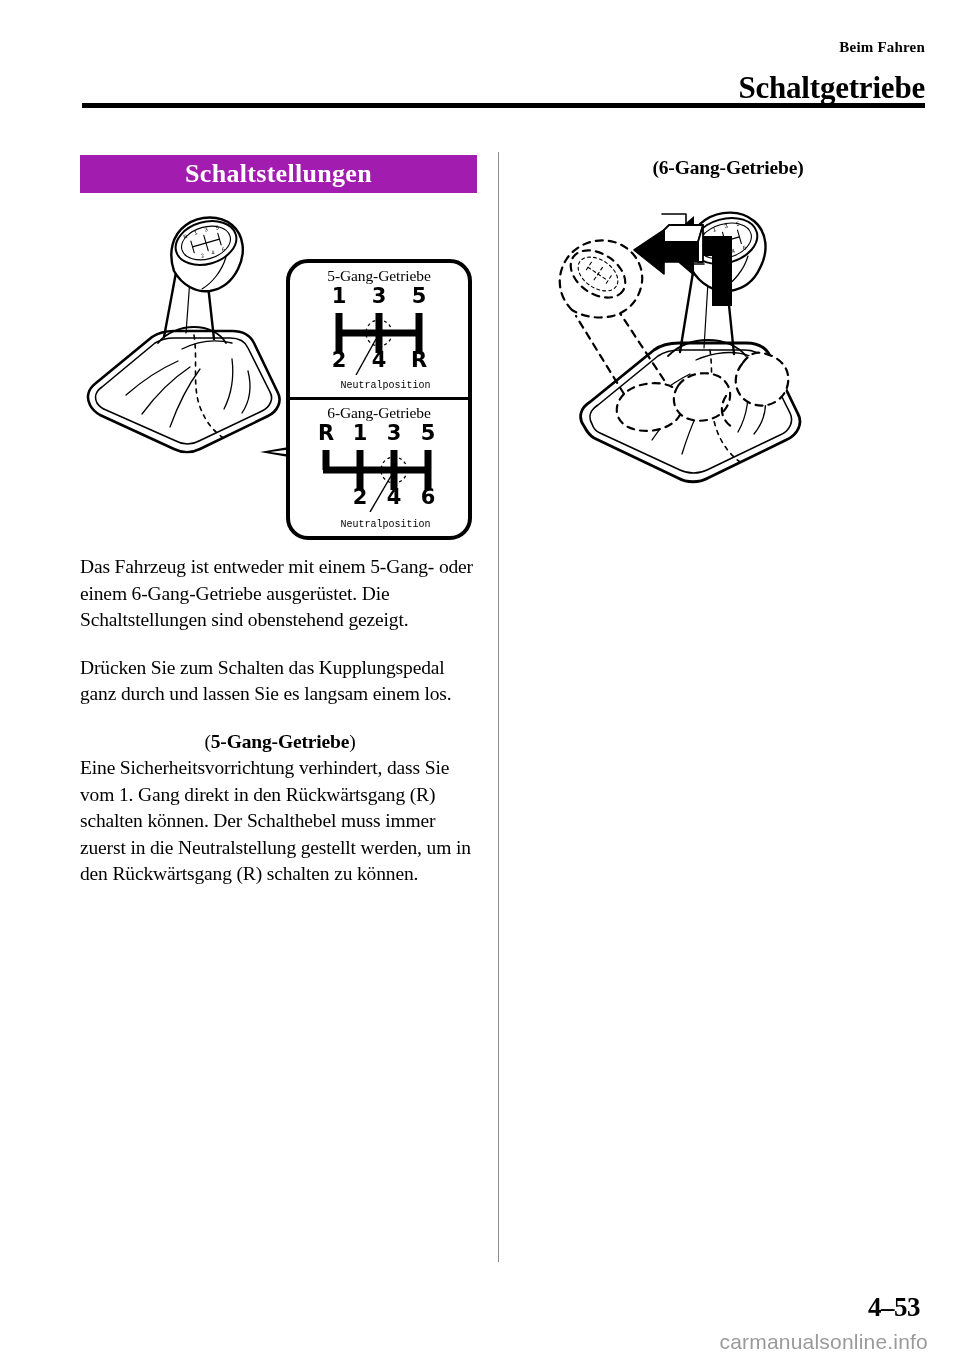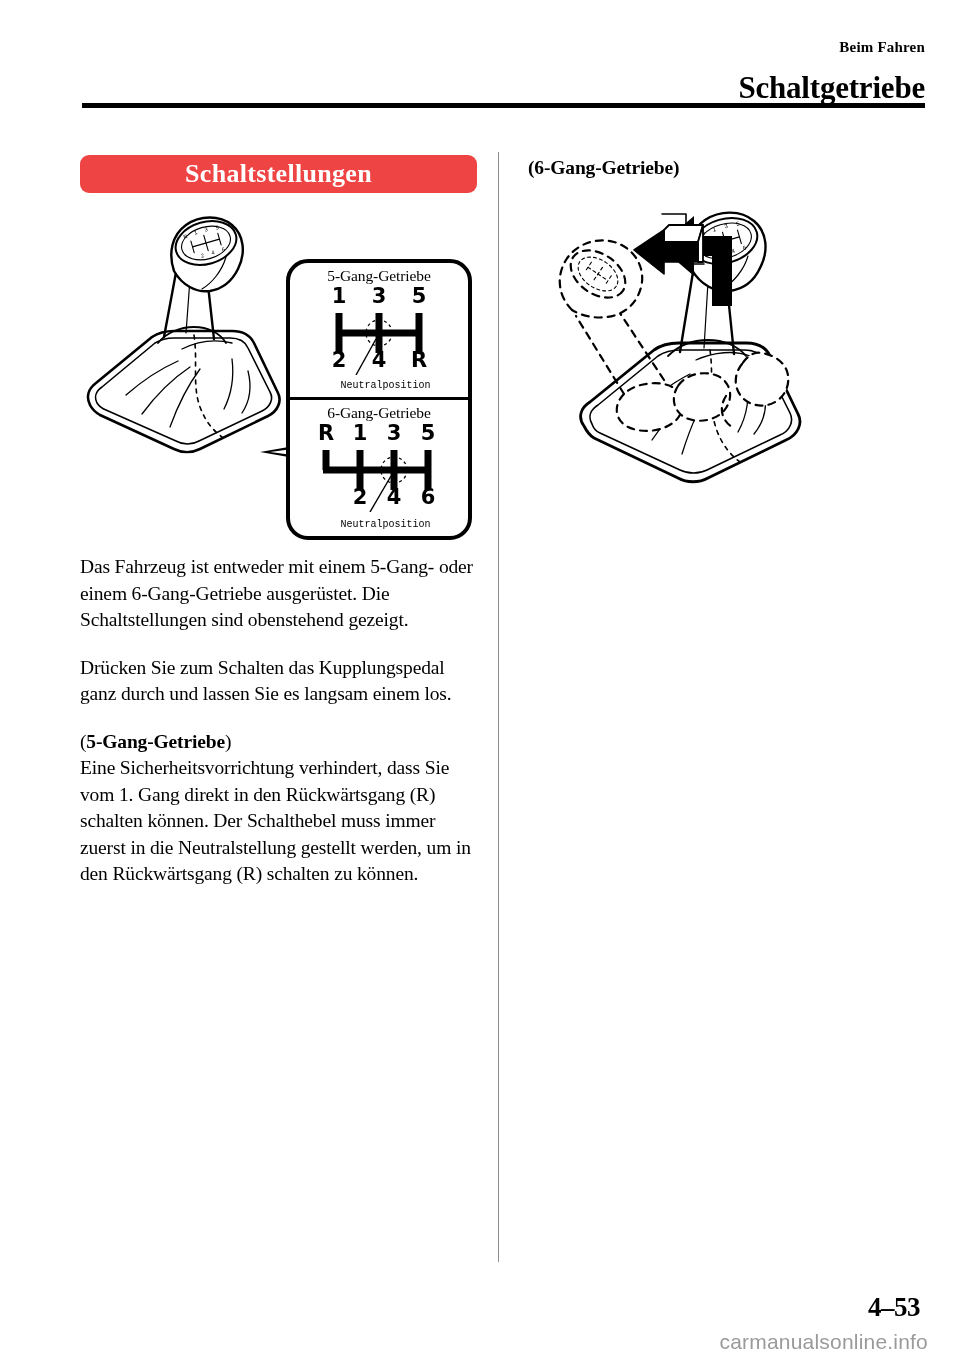--- a/index.html
+++ b/index.html
@@ -147,21 +147,21 @@
     top: 20px;
   }
 
   
   .body-par {
     font-size: 19.5px;
     line-height: 26.5px;
     margin: 0 0 21px 0;
     letter-spacing: -.15px;
   }
-  .body-par.tight { margin-bottom: 0; }
+  .body-par.tight { margin-bottom: 0; text-align: center; }
   .subhead {
     font-weight: bold;
   }
   #left-text {
     margin-top: 10px;
     width: 400px;
   }
   #right-text {
     width: 400px;
   }
@@ -199,21 +199,21 @@
 <div id="page-header">
   <div id="header-eyebrow">Beim Fahren</div>
   <div id="header-title">Schaltgetriebe</div>
 </div>
 <div id="header-rule"></div>
 
 <div id="column-divider"></div>
 
 <div id="left-column">
 
-  <div id="section-banner" style="background: #ef4444; border-radius: 9px;">
+  <div id="section-banner" style="background: #a21caf;">
     <span id="section-banner-title">Schaltstellungen</span>
   </div>
 
   <div id="shift-figure">
 
     <svg id="lever-illustration" width="200" height="245" viewBox="0 0 200 245" fill="none" stroke="#000" stroke-width="2.2" stroke-linecap="round" stroke-linejoin="round">
 
       <path d="M8 196 C4 188 6 180 14 174 L70 128 C76 124 84 122 92 122 L150 122 C160 122 168 126 172 134 L196 184
                C200 192 196 202 186 207 L118 240 C110 244 100 244 92 240 L18 206 C13 203 10 200 8 196 Z" fill="#fff" stroke-width="2.6"></path>
       <path d="M15 194 C12 188 14 182 20 178 L73 134 C78 131 85 129 92 129 L148 129 C156 129 163 132 166 139 L188 183

